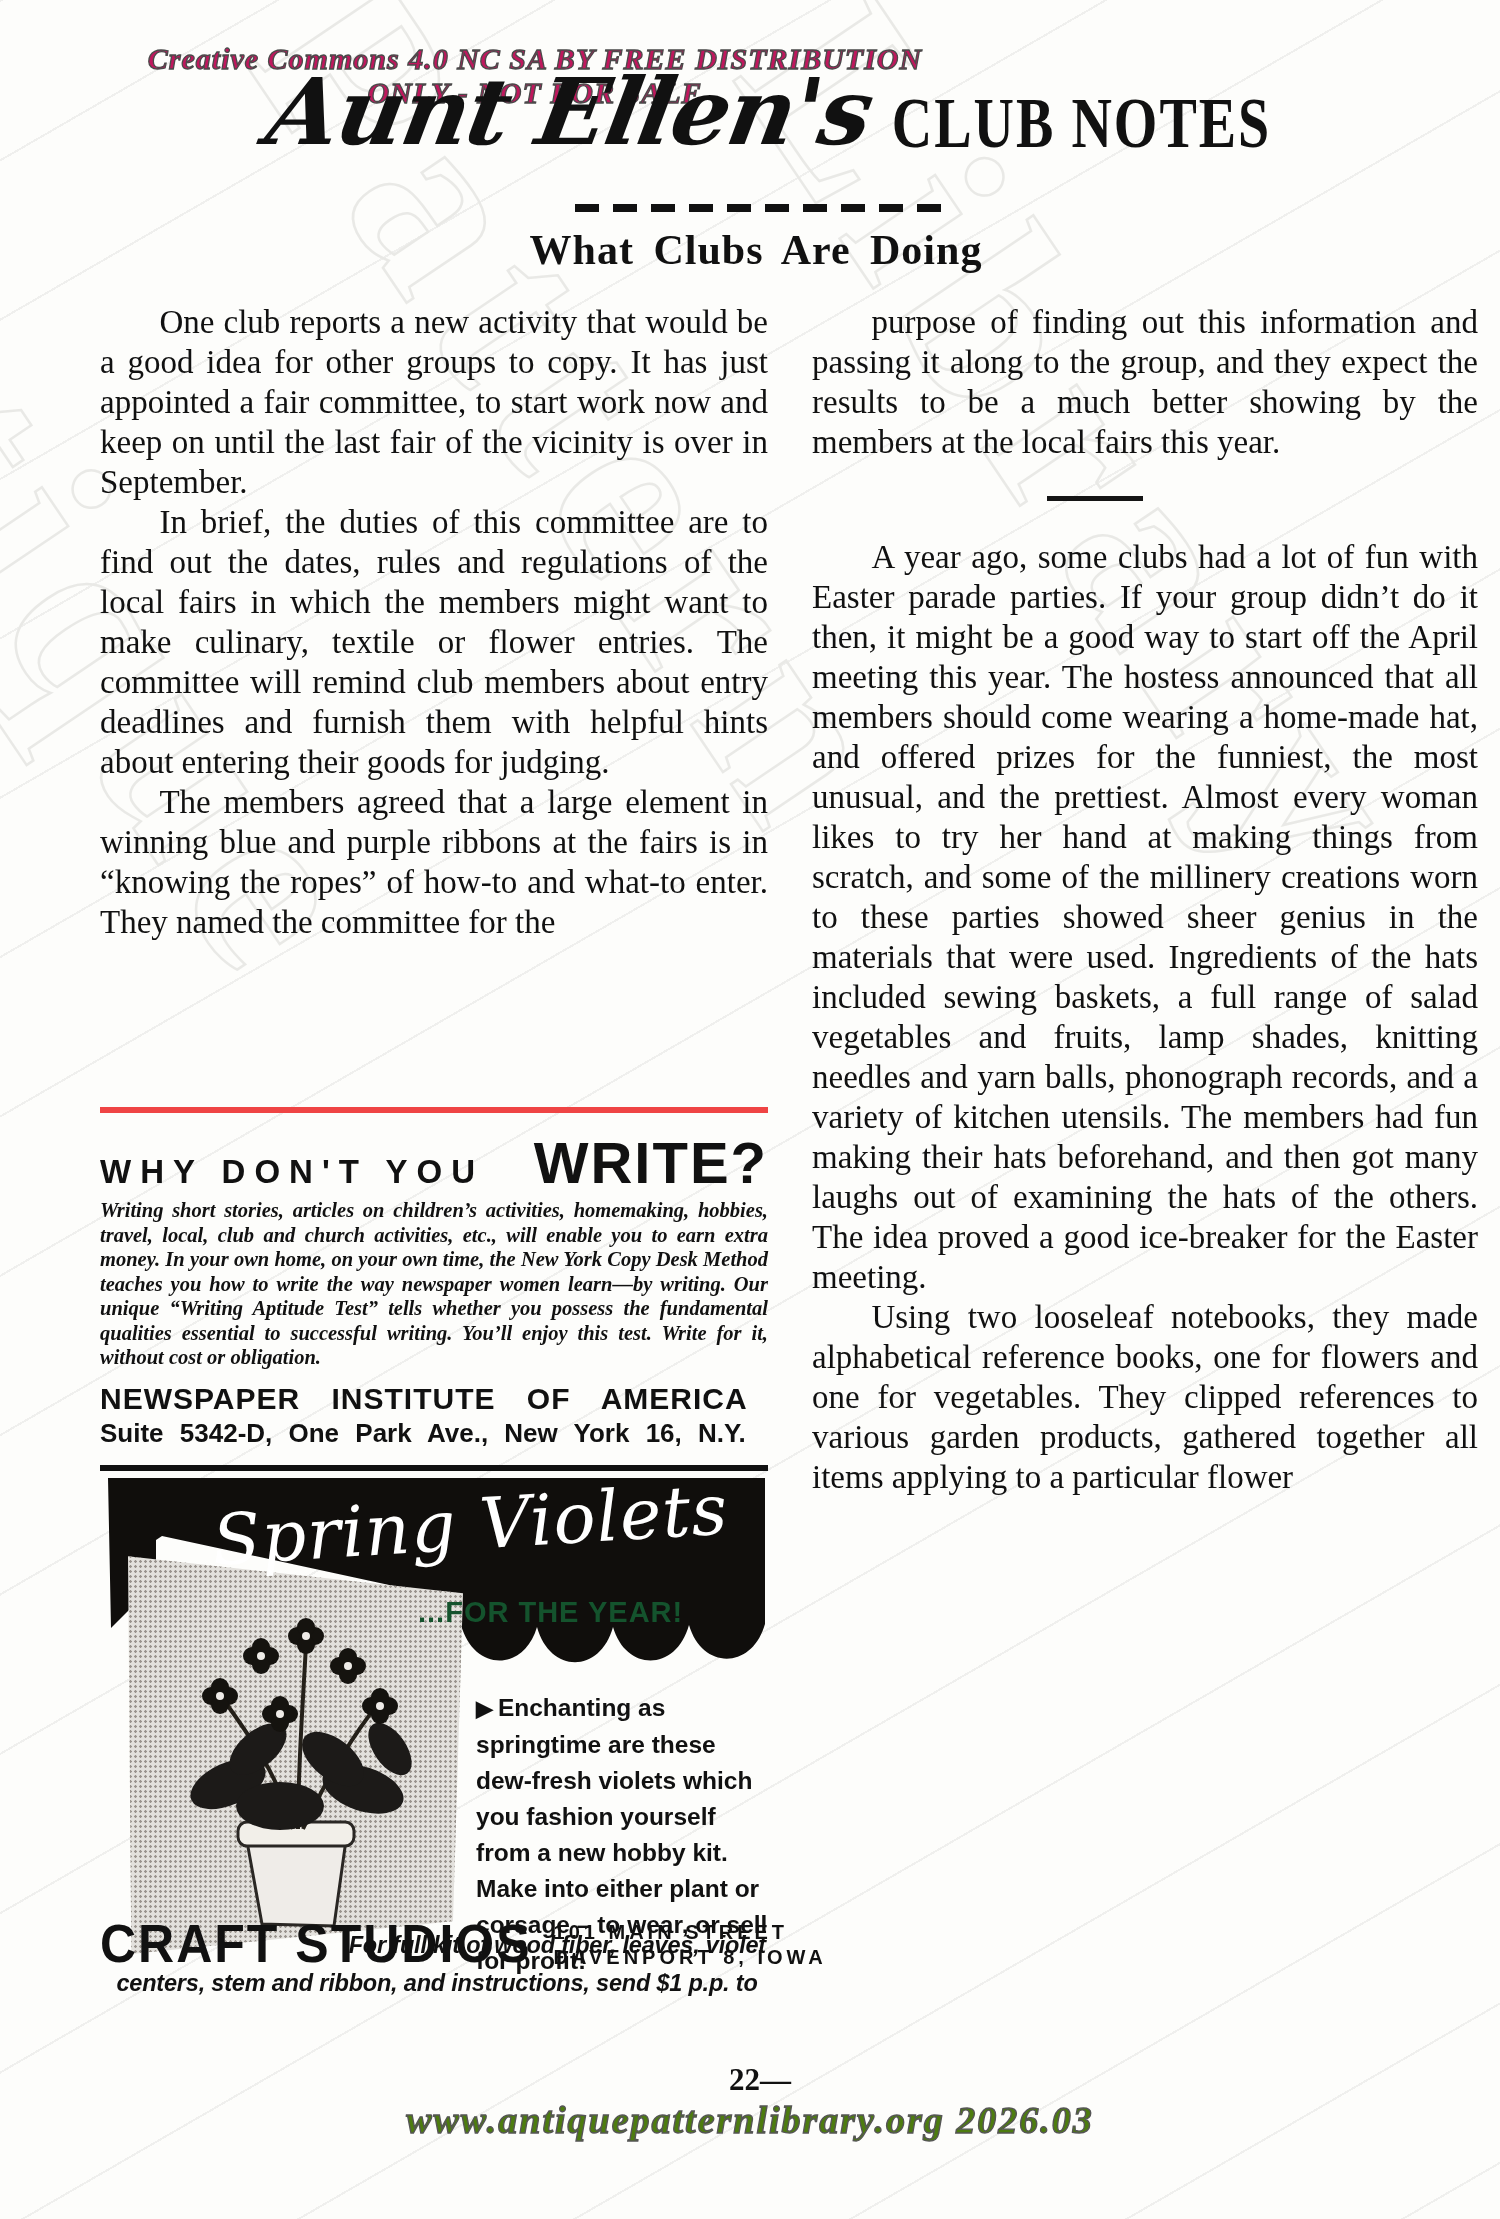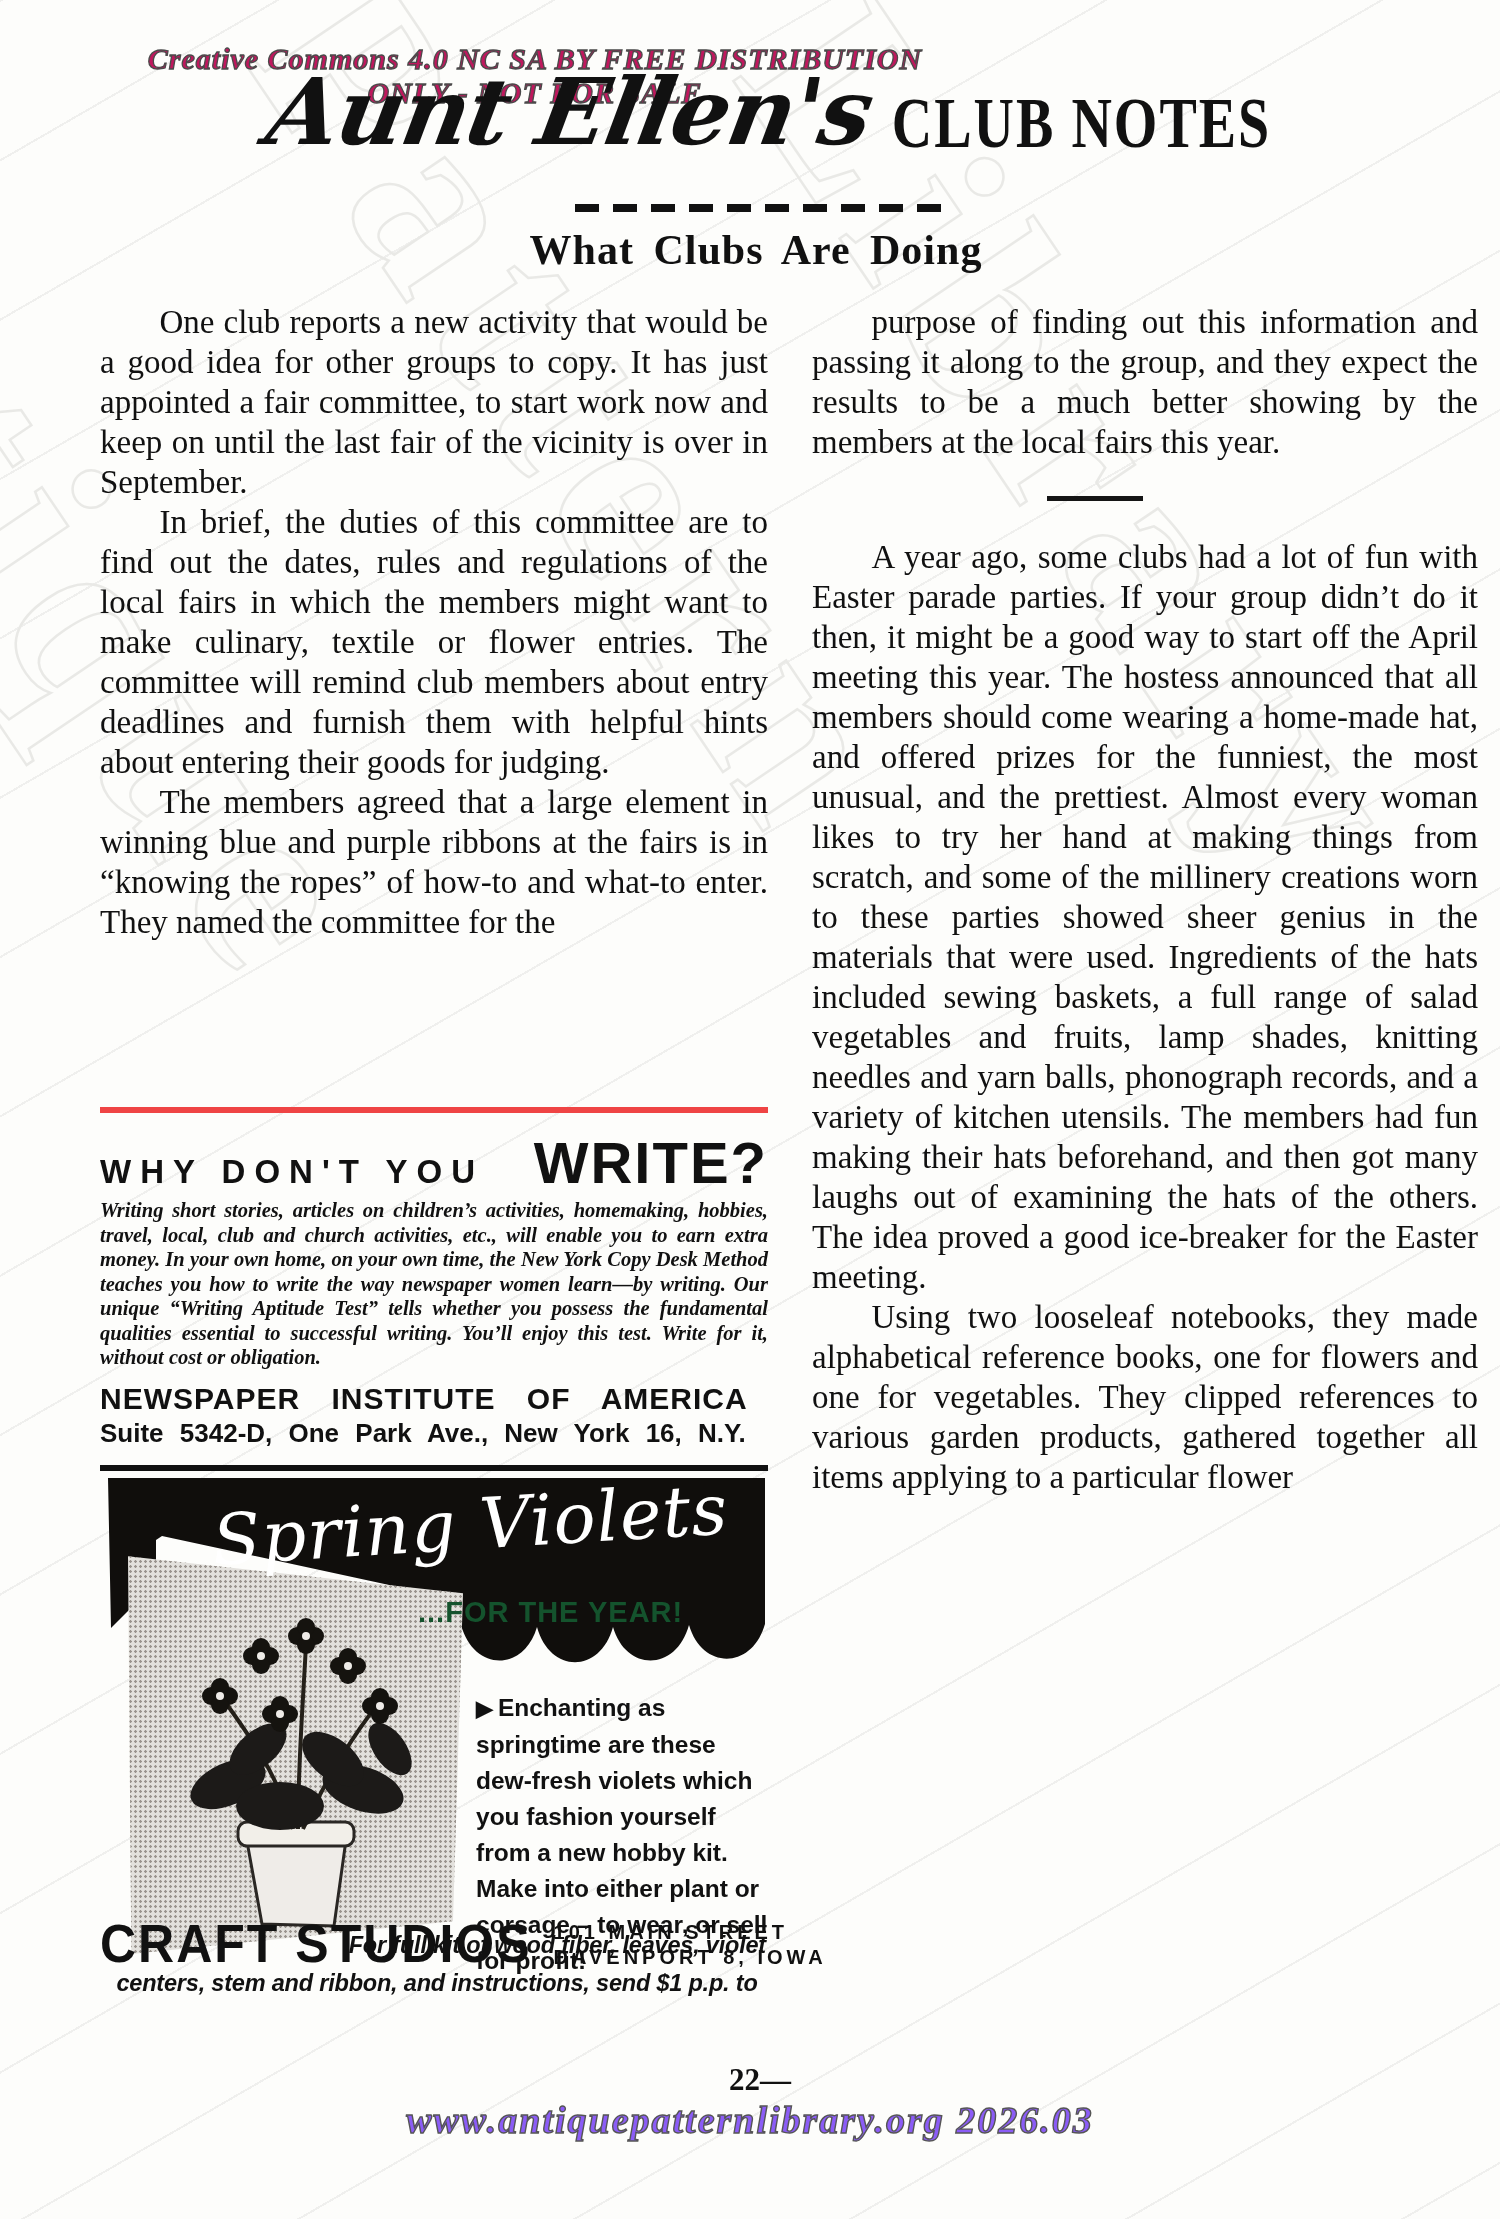--- a/index.html
+++ b/index.html
@@ -71,21 +71,21 @@
   
   .craft-row{position:absolute;top:1912px;left:100px;width:670px;display:flex;align-items:center;
       font-family:"Liberation Sans",sans-serif;}
   .craft-name{font-size:50px;font-weight:900;letter-spacing:2px;transform:scaleY(1.08);transform-origin:left top;white-space:nowrap;}
   .craft-address{margin-left:22px;padding-top:8px;font-size:20px;font-weight:900;letter-spacing:4px;line-height:25px;white-space:nowrap;}
 
   
   .page-number{position:absolute;top:2062px;left:0;width:1520px;text-align:center;font-size:31px;font-weight:700;}
   .footer-url{position:absolute;top:2098px;left:0;width:1500px;text-align:center;
       font-style:italic;font-weight:700;font-size:38px;letter-spacing:2px;
-      color:#8b5cf6;-webkit-text-stroke:1.4px #555;}
+      color:#4d7c0f;-webkit-text-stroke:1.4px #555;}
 </style>
 </head>
 <body>
 
 <div class="page">
 
   <div class="wm wm1">Antique</div>
   <div class="wm wm2">Pattern</div>
   <div class="wm wm3">Library</div>
 

